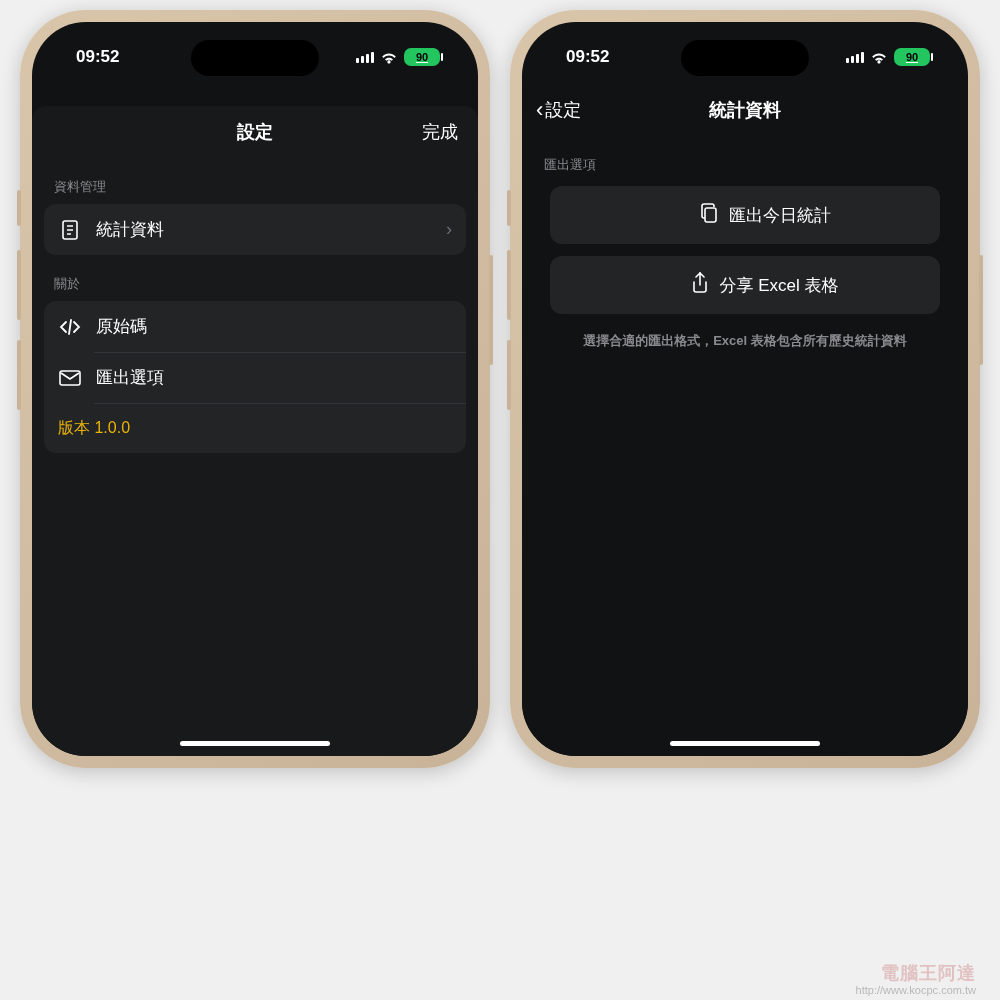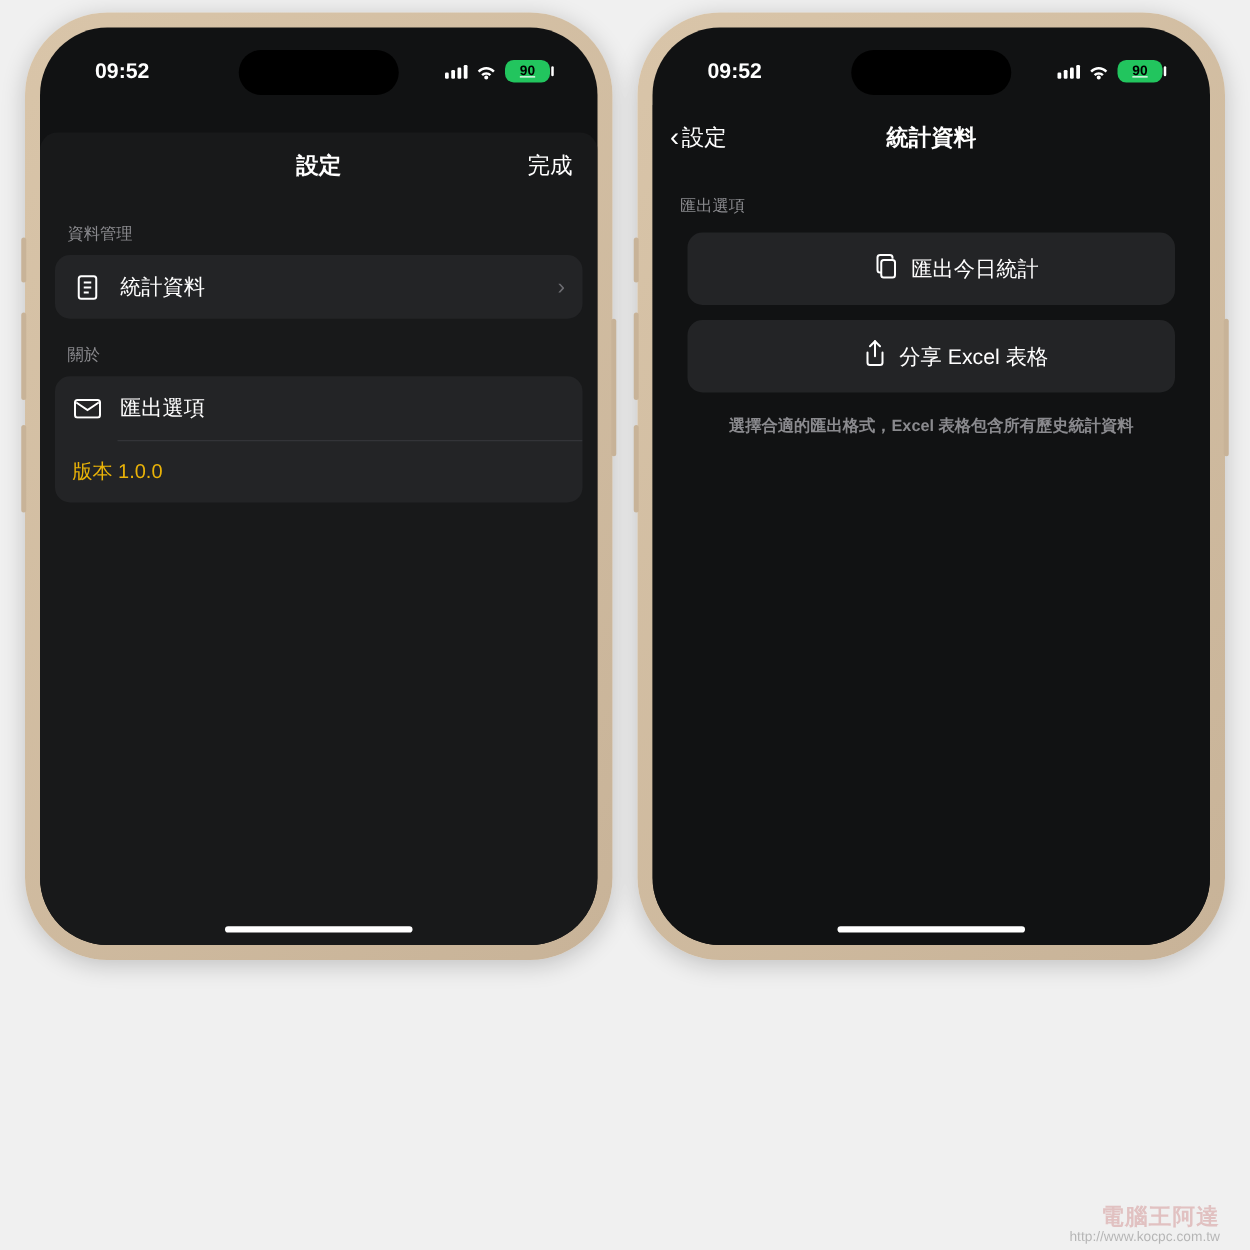--- a/index.html
+++ b/index.html
@@ -311,20 +311,30 @@
             </div>
             <div class="row-label">統計資料</div>
             <div class="row-chevron">›</div>
           </div>
         </div>
 
         <div class="section-header">關於</div>
         <div class="list-group">
           <div class="list-row">
             <div class="row-icon">
+              <svg width="24" height="18" viewBox="0 0 24 18" fill="none" stroke="#fff" stroke-width="1.8" stroke-linecap="round">
+                  <polyline points="8,4 3,9 8,14"></polyline>
+                  <polyline points="16,4 21,9 16,14"></polyline>
+                  <line x1="13" y1="2" x2="11" y2="16"></line>
+                </svg>
+            </div>
+            <div class="row-label">原始碼</div>
+          </div>
+          <div class="list-row">
+            <div class="row-icon">
               <svg width="22" height="16" viewBox="0 0 22 16" fill="none" stroke="#fff" stroke-width="1.6">
                   <rect x="1" y="1" width="20" height="14" rx="2"></rect>
                   <polyline points="2,3 11,9 20,3"></polyline>
                 </svg>
             </div>
             <div class="row-label">匯出選項</div>
           </div>
           <div class="list-row version-row row-noicon">
             <div class="row-label">版本 1.0.0</div>
           </div>

